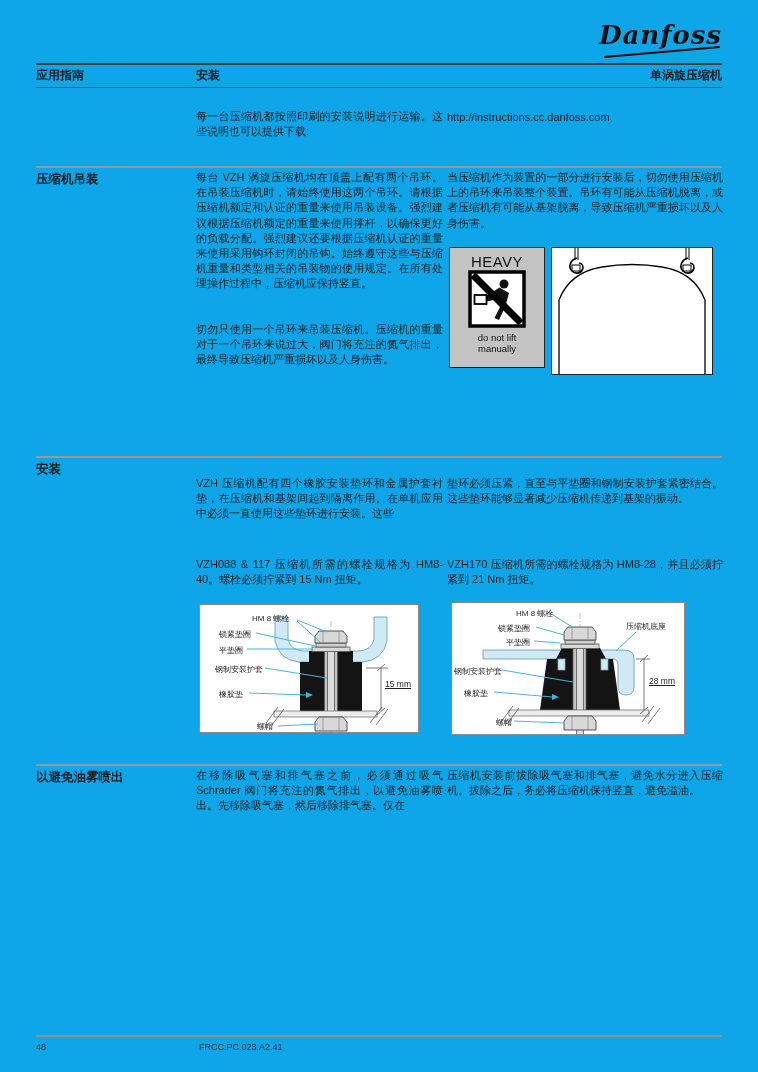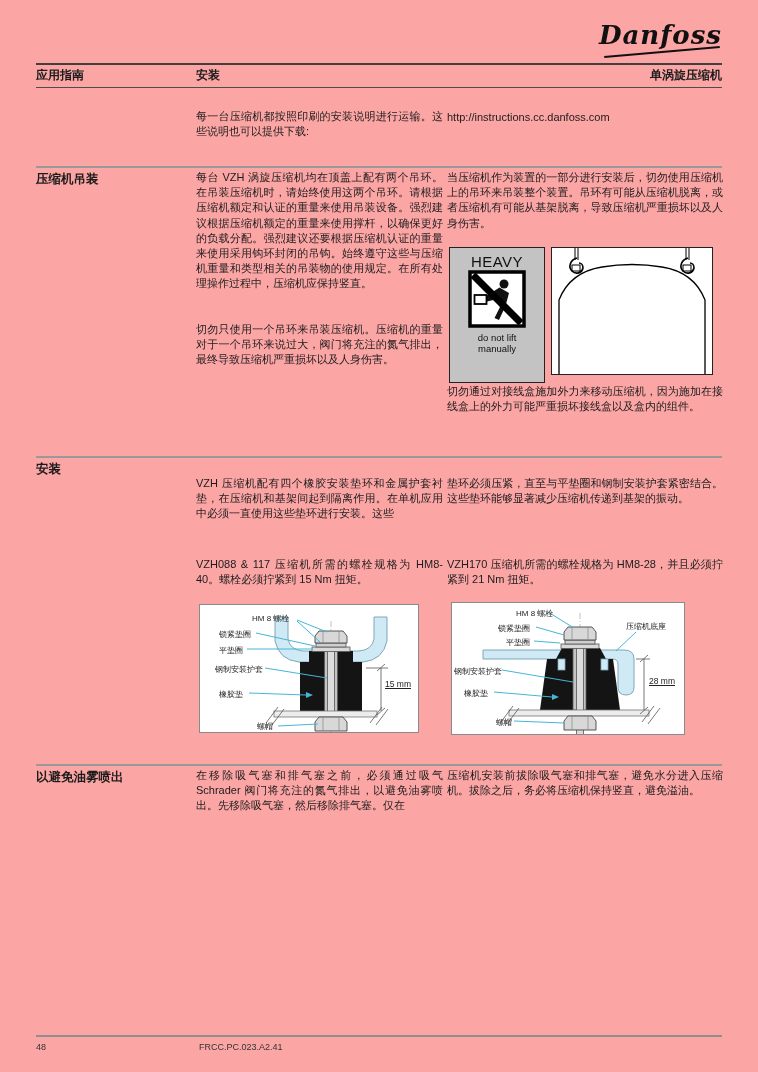--- a/index.html
+++ b/index.html
@@ -1,18 +1,18 @@
 <!DOCTYPE html>
 <html><head>
 <meta charset="utf-8">
 <style>
   * { box-sizing: border-box; }
   html,body { margin:0; padding:0; background:#ffffff; }
   .page {
-    position:relative; width:758px; height:1072px; background:#fca5a5;
+    position:relative; width:758px; height:1072px; background:#0ea5e9;
     font-family:"Liberation Sans","DejaVu Sans",sans-serif; color:#1c1c1c; overflow:hidden;
   }
   .rule { position:absolute; left:36px; width:686px; height:2px; background:#999; }
   .rule-dark { background:#3f3f3f; }
   .rule-thin { height:1px; background:#4d4d4d; }
   .hdr { position:absolute; top:67px; font-size:12px; font-weight:bold; white-space:nowrap; }
   .sec-title { position:absolute; left:36px; font-size:12.5px; font-weight:bold; white-space:nowrap; }
   .body-txt { position:absolute; font-size:11px; line-height:15.2px; text-align:justify; }
   .logo { position:absolute; right:36px; top:20px; font-family:"DejaVu Serif",serif;
           font-style:italic; font-weight:bold; font-size:26px; letter-spacing:1px; color:#111; }
@@ -44,21 +44,21 @@
 
   <div class="body-txt" style="left:196px;top:109px;width:247px">每一台压缩机都按照印刷的安装说明进行运输。这些说明也可以提供下载:</div>
   <div class="body-txt" style="left:447px;top:110px;width:276px;text-align:left">http://instructions.cc.danfoss.com</div>
 
   <div class="rule" style="top:166px"></div>
   <div class="sec-title" style="top:171px">压缩机吊装</div>
   <div class="body-txt" style="left:196px;top:170px;width:247px">每台 VZH 涡旋压缩机均在顶盖上配有两个吊环。在吊装压缩机时，请始终使用这两个吊环。请根据压缩机额定和认证的重量来使用吊装设备。强烈建议根据压缩机额定的重量来使用撑杆，以确保更好的负载分配。强烈建议还要根据压缩机认证的重量来使用采用钩环封闭的吊钩。始终遵守这些与压缩机重量和类型相关的吊装物的使用规定。在所有处理操作过程中，压缩机应保持竖直。</div>
   <div class="body-txt" style="left:196px;top:322px;width:247px">切勿只使用一个吊环来吊装压缩机。压缩机的重量对于一个吊环来说过大，阀门将充注的氮气排出，最终导致压缩机严重损坏以及人身伤害。</div>
   <div class="body-txt" style="left:447px;top:170px;width:276px">当压缩机作为装置的一部分进行安装后，切勿使用压缩机上的吊环来吊装整个装置。吊环有可能从压缩机脱离，或者压缩机有可能从基架脱离，导致压缩机严重损坏以及人身伤害。</div>
 
-  <div class="signbox" style="left:449px;top:247px;width:96px;height:136px">
+  <div class="signbox" style="left:449px;top:247px;width:96px;height:121px">
     <div class="sign-title">HEAVY</div>
     <svg width="58" height="58" viewBox="0 0 58 58">
       <rect x="2" y="2" width="54" height="54" fill="#fff" stroke="#000" stroke-width="3.5"></rect>
       <circle cx="36" cy="14" r="4.5" fill="#111"></circle>
       <path d="M31.5,17.5 L41,23 L37.5,36 L31,50 L26.5,48 L32,37 L29.5,29 L19,31.5 L17.5,26.5 Z" fill="#111"></path>
       <line x1="19" y1="27" x2="31" y2="21.5" stroke="#111" stroke-width="2.5"></line>
       <rect x="6.5" y="25" width="12" height="9" fill="#fff" stroke="#000" stroke-width="1.8"></rect>
       <line x1="5" y1="5" x2="53" y2="53" stroke="#000" stroke-width="7"></line>
     </svg>
     <div class="sign-caption">
@@ -74,21 +74,20 @@
       <line x1="26" y1="0" x2="26" y2="12" stroke="#000" stroke-width="1"></line>
       <rect x="20" y="17" width="8" height="6" fill="#fff" stroke="#000" stroke-width="1"></rect>
       <path d="M25,10 C18,12 16,19 20,23 C24,27 30,25 31,20 C31,17 29,15 27,15" fill="none" stroke="#000" stroke-width="1.6"></path>
       <line x1="134" y1="0" x2="134" y2="12" stroke="#000" stroke-width="1"></line>
       <line x1="137" y1="0" x2="137" y2="12" stroke="#000" stroke-width="1"></line>
       <rect x="131" y="17" width="8" height="6" fill="#fff" stroke="#000" stroke-width="1"></rect>
       <path d="M136,10 C129,12 127,19 131,23 C135,27 141,25 142,20 C142,17 140,15 138,15" fill="none" stroke="#000" stroke-width="1.6"></path>
     </svg>
   </div>
 
-  <div class="body-txt" style="left:447px;top:384px;width:276px">切勿通过对接线盒施加外力来移动压缩机，因为施加在接线盒上的外力可能严重损坏接线盒以及盒内的组件。</div>
 
   <div class="rule" style="top:456px"></div>
   <div class="sec-title" style="top:461px">安装</div>
   <div class="body-txt" style="left:196px;top:476px;width:247px">VZH 压缩机配有四个橡胶安装垫环和金属护套衬垫，在压缩机和基架间起到隔离作用。在单机应用中必须一直使用这些垫环进行安装。这些</div>
   <div class="body-txt" style="left:447px;top:476px;width:276px">垫环必须压紧，直至与平垫圈和钢制安装护套紧密结合。这些垫环能够显著减少压缩机传递到基架的振动。</div>
   <div class="body-txt" style="left:196px;top:557px;width:247px">VZH088 &amp; 117 压缩机所需的螺栓规格为 HM8-40。螺栓必须拧紧到 15 Nm 扭矩。</div>
   <div class="body-txt" style="left:447px;top:557px;width:276px">VZH170 压缩机所需的螺栓规格为 HM8-28，并且必须拧紧到 21 Nm 扭矩。</div>
 
   <div class="diagram" style="left:199px;top:604px;width:220px;height:129px">
     <svg width="218" height="127" viewBox="0 0 218 127">

